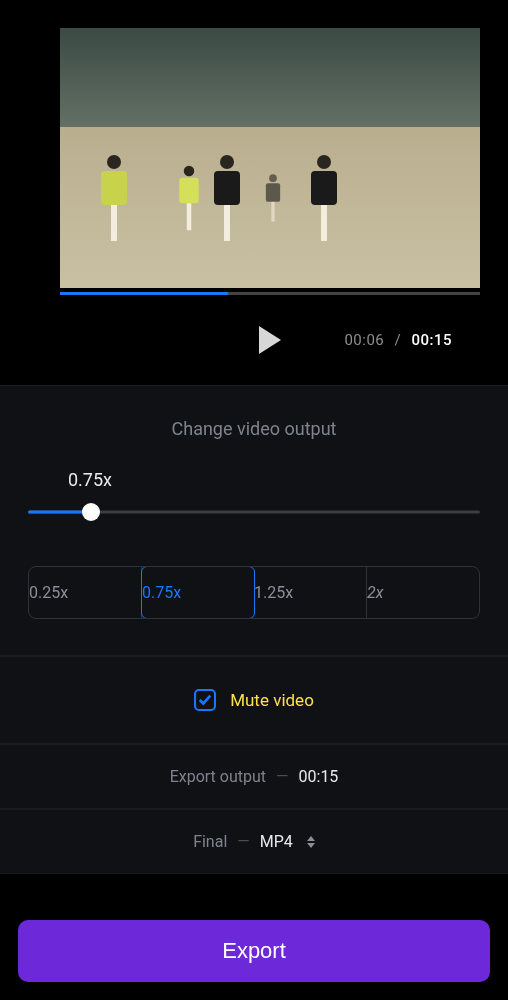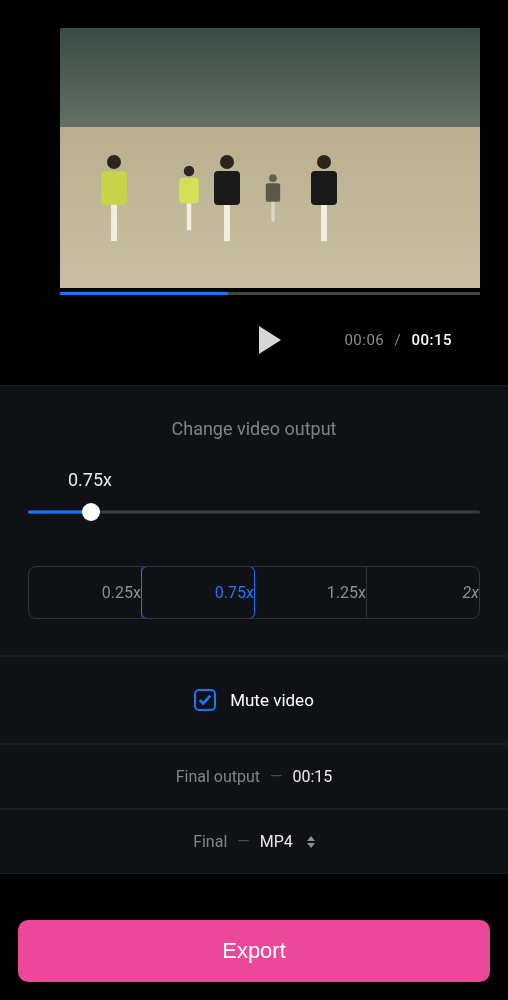--- a/index.html
+++ b/index.html
@@ -32,37 +32,37 @@
   .timecode .dur { color:#fff; font-weight:500;}
   .panel { background:#0f1115; border-top:1px solid #1a1c21; border-bottom:1px solid #1a1c21; }
   .section-title { text-align:center; color:#7e838d; font-size:18px; padding:32px 0 30px; }
   .slider-wrap { padding: 0 28px 24px; }
   .slider-label { color:#eaeaea; font-size:18px; margin-bottom:10px; margin-left:40px;}
   .slider { position:relative; height:24px; }
   .slider-track { position:absolute; left:0; right:0; top:50%; height:3px; background:#3a3d44; transform:translateY(-50%); border-radius:2px;}
   .slider-fill  { position:absolute; left:0; top:50%; height:3px; background:#1977ff; transform:translateY(-50%); border-radius:2px;}
   .slider-thumb { position:absolute; top:50%; width:18px; height:18px; border-radius:50%; background:#fff; transform:translate(-50%,-50%); cursor:grab;}
   .speed-row { display:flex; margin: 18px 28px 36px; border:1px solid #2f3238; border-radius:8px; overflow:hidden;}
-  .speed-btn { flex:1; text-align:right; padding:16px 0; font-size:16px; color:#8a8f97; border-right:1px solid #2f3238; cursor:pointer;}
+  .speed-btn { flex:1; text-align:left; padding:16px 0; font-size:16px; color:#8a8f97; border-right:1px solid #2f3238; cursor:pointer;}
   .speed-btn:last-child{ border-right:none;font-style:italic;}
   .speed-btn.active { color:#1977ff; border:1px solid #1977ff; border-radius:6px; margin:-1px;}
   .mute-row { display:flex; align-items:center; justify-content:center; gap:14px; padding:32px 0; border-top:1px solid #1a1c21;}
   .checkbox { width:22px; height:22px; border:2px solid #1977ff; border-radius:5px; display:flex; align-items:center; justify-content:center; cursor:pointer;}
   .checkbox svg { width:14px; height:14px; stroke:#1977ff; stroke-width:3; fill:none;}
-  .mute-label { color:#ffffff; font-size:17px;}
+  .mute-label { color:#fde047; font-size:17px;}
   .info-row { display:flex; align-items:center; justify-content:center; gap:10px; padding:22px 0; border-top:1px solid #1a1c21; font-size:16px;}
   .info-label { color:#7e838d;}
   .info-dash  { color:#4a4d54;}
   .info-value { color:#eaeaea;}
   .stepper { display:inline-flex; flex-direction:column; margin-left:4px; gap:2px;}
   .stepper span{ width:0;height:0;border-left:4px solid transparent;border-right:4px solid transparent; cursor:pointer;}
   .stepper .up{ border-bottom:5px solid #8a8f97;}
   .stepper .dn{ border-top:5px solid #8a8f97;}
   .export-bar { margin-top:auto; padding:18px;}
-  .export-btn { width:100%; background:#ec4899; color:#fff; font-size:22px; font-weight:500; padding:18px 0; border:none; border-radius:10px; cursor:pointer;}
+  .export-btn { width:100%; background:#6d28d9; color:#fff; font-size:22px; font-weight:500; padding:18px 0; border:none; border-radius:10px; cursor:pointer;}
 </style>
 </head>
 <body>
 
 <div class="app">
 
   <div class="video-area">
     <div class="video-frame">
       <div class="sky"></div>
         <div class="wall"></div>
@@ -127,21 +127,21 @@
   <div class="mute-row panel">
     <div class="checkbox">
       <svg viewBox="0 0 16 16">
           <polyline points="2,8 6,12 14,3"></polyline>
         </svg>
     </div>
     <div class="mute-label">Mute video</div>
   </div>
 
   <div class="info-row panel">
-    <span class="info-label">Final output</span>
+    <span class="info-label">Export output</span>
     <span class="info-dash">—</span>
     <span class="info-value">00:15</span>
   </div>
 
   <div class="info-row panel">
     <span class="info-label">Final</span>
     <span class="info-dash">—</span>
     <span class="info-value">MP4</span>
     <span class="stepper">
       <span class="up"></span>

